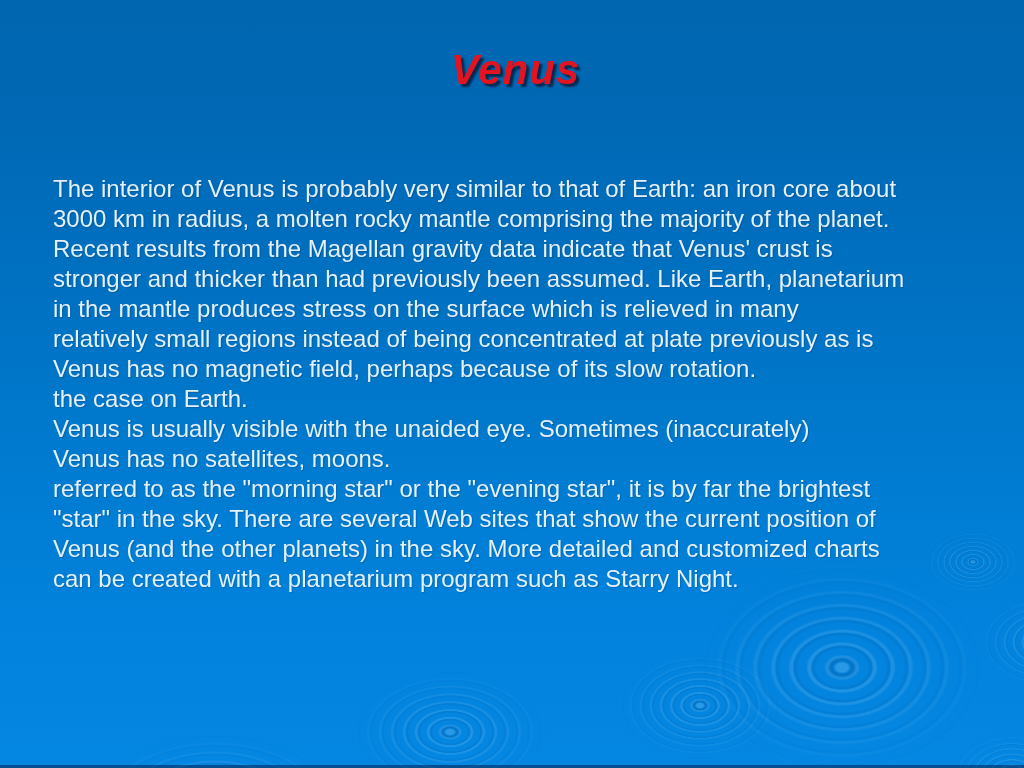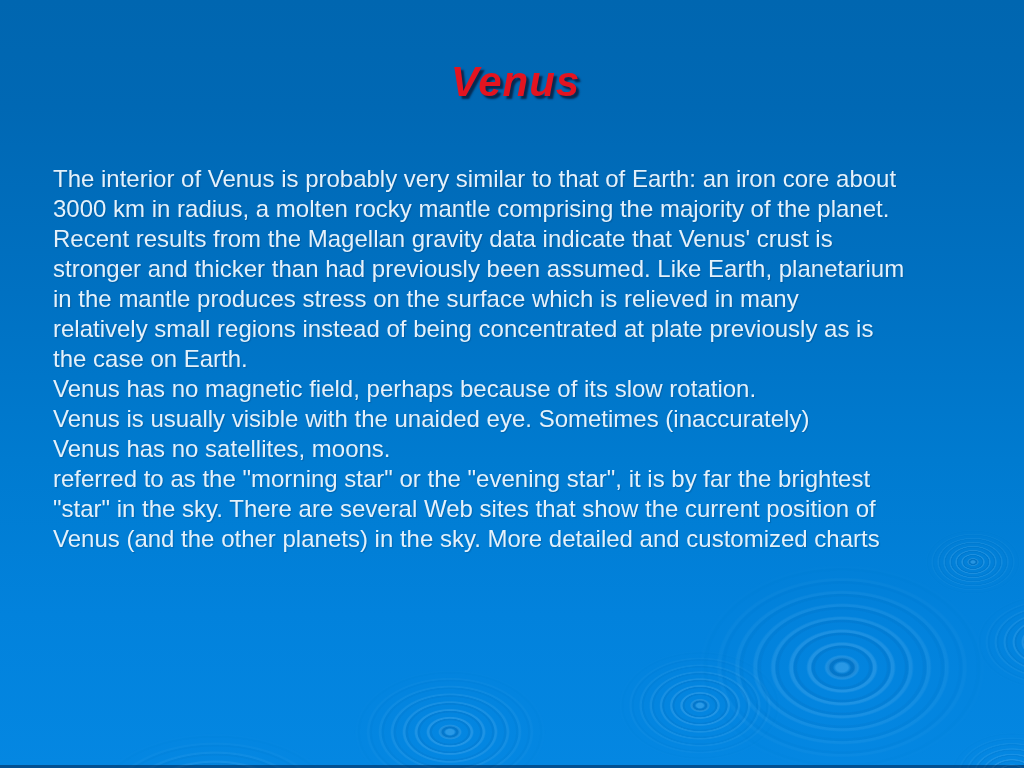--- a/index.html
+++ b/index.html
@@ -21,36 +21,36 @@
       #0282dc 80%,
       #0487e2 100%);
   }
 
   
   .slide-title {
     position: absolute;
     left: 7px;
     right: 0;
     top: 44px;
-    margin: 12px;
+    margin: 0;
     text-align: center;
     font-size: 42px;
     line-height: 52px;
     font-weight: bold;
     font-style: italic;
     color: #e31420;
     text-shadow: 3px 3px 2px rgba(8, 30, 62, 0.85);
     letter-spacing: 1px;
   }
 
   
   .slide-body {
     position: absolute;
     left: 53px;
-    top: 164px;
+    top: 174px;
     width: 930px;
     color: #e4f1fb;
     font-size: 24px;
     line-height: 30px;
     text-shadow: 1px 1px 1px rgba(0, 40, 80, 0.25);
   }
   .slide-body .line {
     white-space: nowrap;
   }
 
@@ -105,24 +105,25 @@
 
   <h1 class="slide-title">Venus</h1>
 
   <div class="slide-body">
     <div class="line">The interior of Venus is probably very similar to that of Earth: an iron core about</div>
     <div class="line">3000 km in radius, a molten rocky mantle comprising the majority of the planet.</div>
     <div class="line">Recent results from the Magellan gravity data indicate that Venus' crust is</div>
     <div class="line">stronger and thicker than had previously been assumed. Like Earth, planetarium</div>
     <div class="line">in the mantle produces stress on the surface which is relieved in many</div>
     <div class="line">relatively small regions instead of being concentrated at plate previously as is</div>
+    <div class="line">Venus has no magnetic field, perhaps because of its slow rotation.</div>
     <div class="line">the case on Earth.</div>
-    <div class="line">Venus has no magnetic field, perhaps because of its slow rotation.</div>
     <div class="line">Venus is usually visible with the unaided eye. Sometimes (inaccurately)</div>
     <div class="line">Venus has no satellites, moons.</div>
     <div class="line">referred to as the "morning star" or the "evening star", it is by far the brightest</div>
     <div class="line">"star" in the sky. There are several Web sites that show the current position of</div>
     <div class="line">Venus (and the other planets) in the sky. More detailed and customized charts</div>
+    <div class="line">can be created with a planetarium program such as Starry Night.</div>
   </div>
 
   <div class="bottom-edge"></div>
 
 </div>
 
 </body></html>

